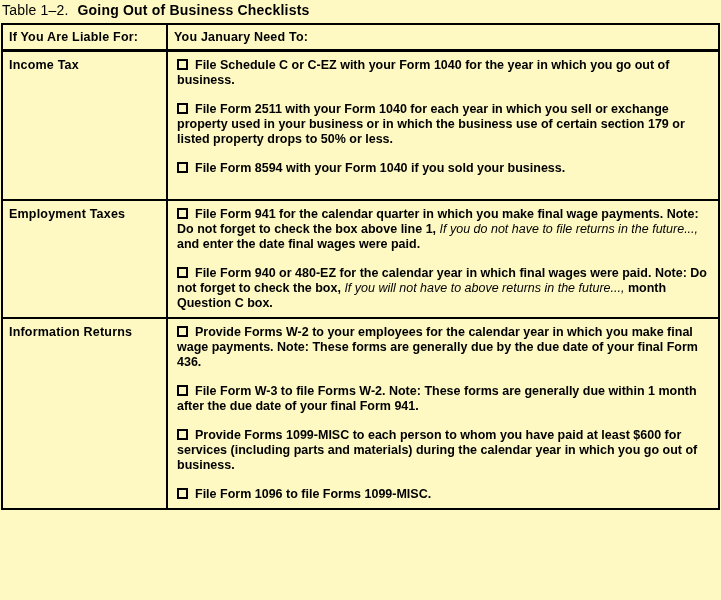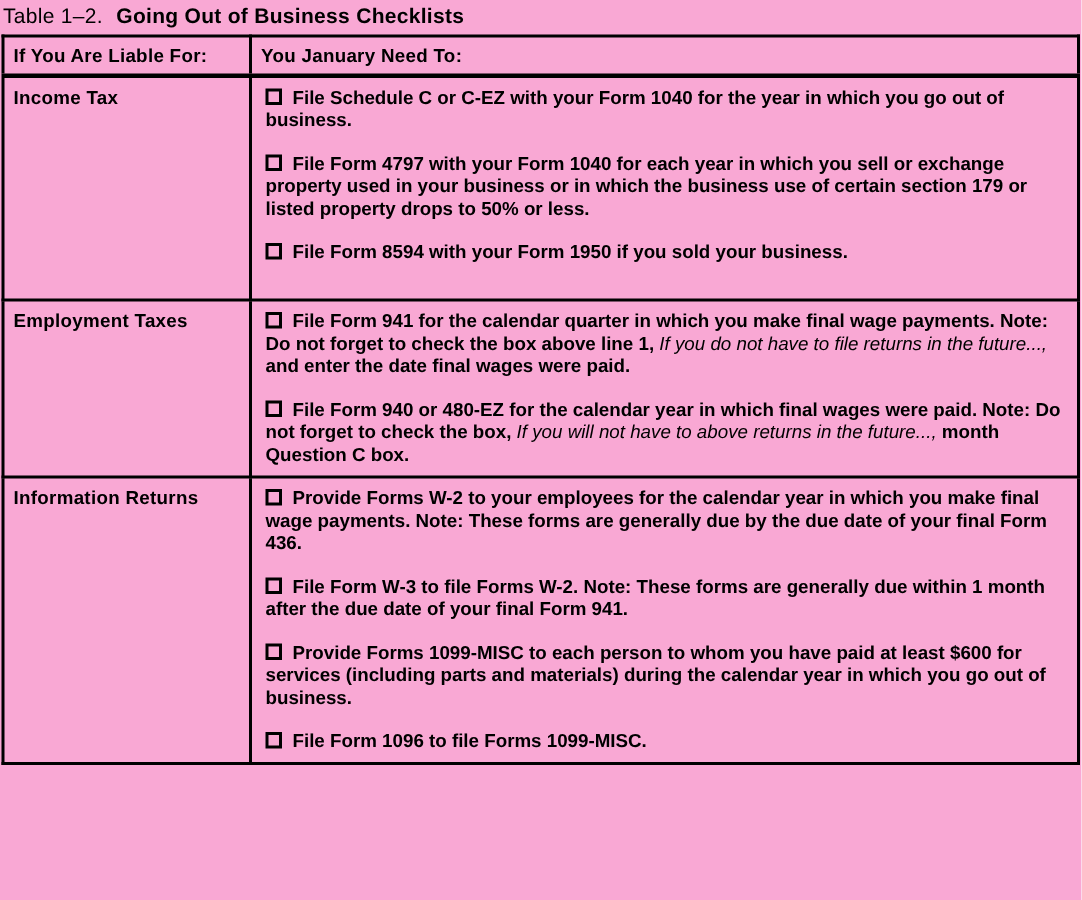--- a/index.html
+++ b/index.html
@@ -7,21 +7,21 @@
     margin: 0; padding: 0;
     background: #ffffff;
     color: #000000;
     font-family: "Liberation Sans", sans-serif;
   }
   .page {
     position: relative;
     width: 721px;
     height: 600px;
     overflow: hidden;
-    background: #f9a8d4;
+    background: #fef9c3;
   }
   
   .title-line {
     margin: 2px 0 0 2px;
     font-size: 14px;
     line-height: 17px;
     white-space: nowrap;
   }
   .title-prefix { font-weight: normal; letter-spacing: 0.2px; }
   .title-main { font-weight: bold; margin-left: 5px; letter-spacing: 0.2px; }
@@ -104,22 +104,22 @@
       <tr>
         <th>If You Are Liable For:</th>
         <th>You January Need To:</th>
       </tr>
     </thead>
     <tbody>
         <tr>
           <td class="label-cell">Income Tax</td>
           <td class="items-cell">
             <p class="item"><span class="checkbox"></span><span class="seg-n">File Schedule C or C-EZ with your Form 1040 for the year in which you go out of business.</span></p>
-            <p class="item"><span class="checkbox"></span><span class="seg-n">File Form 4797 with your Form 1040 for each year in which you sell or exchange property used in your business or in which the business use of certain section 179 or listed property drops to 50% or less.</span></p>
-            <p class="item"><span class="checkbox"></span><span class="seg-n">File Form 8594 with your Form 1950 if you sold your business.</span></p>
+            <p class="item"><span class="checkbox"></span><span class="seg-n">File Form 2511 with your Form 1040 for each year in which you sell or exchange property used in your business or in which the business use of certain section 179 or listed property drops to 50% or less.</span></p>
+            <p class="item"><span class="checkbox"></span><span class="seg-n">File Form 8594 with your Form 1040 if you sold your business.</span></p>
           </td>
         </tr>
         <tr>
           <td class="label-cell">Employment Taxes</td>
           <td class="items-cell">
             <p class="item"><span class="checkbox"></span><span class="seg-n">File Form 941 for the calendar quarter in which you make final wage payments. </span><span class="seg-b">Note:</span><span class="seg-n"> Do not forget to check the box above line 1, </span><span class="seg-i">If you do not have to file returns in the future...,</span><span class="seg-n"> and enter the date final wages were paid.</span></p>
             <p class="item"><span class="checkbox"></span><span class="seg-n">File Form 940 or 480-EZ for the calendar year in which final wages were paid. </span><span class="seg-b">Note:</span><span class="seg-n"> Do not forget to check the box, </span><span class="seg-i">If you will not have to above returns in the future...,</span><span class="seg-n"> month Question C box.</span></p>
           </td>
         </tr>
         <tr>

